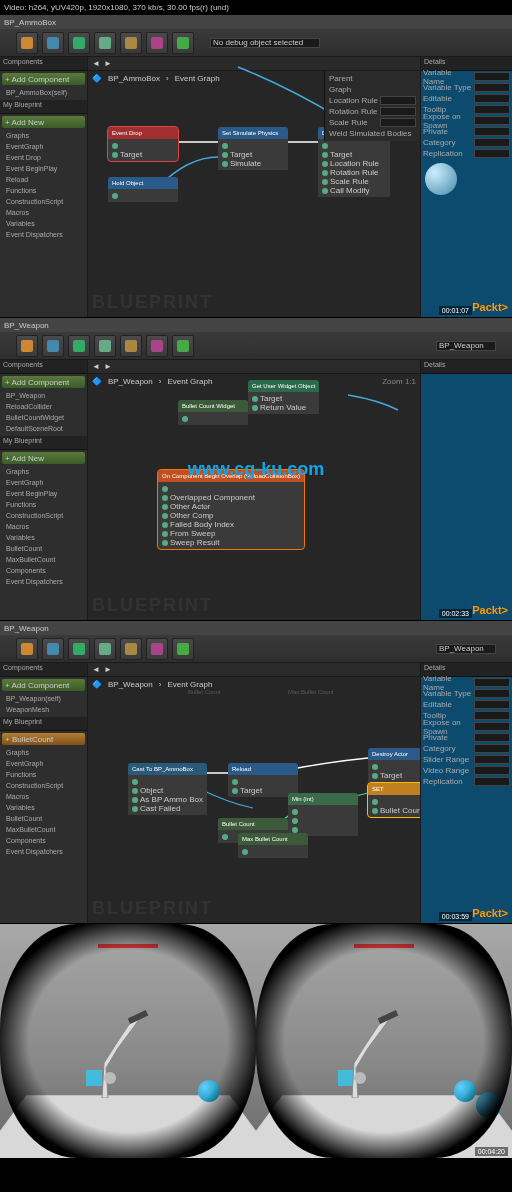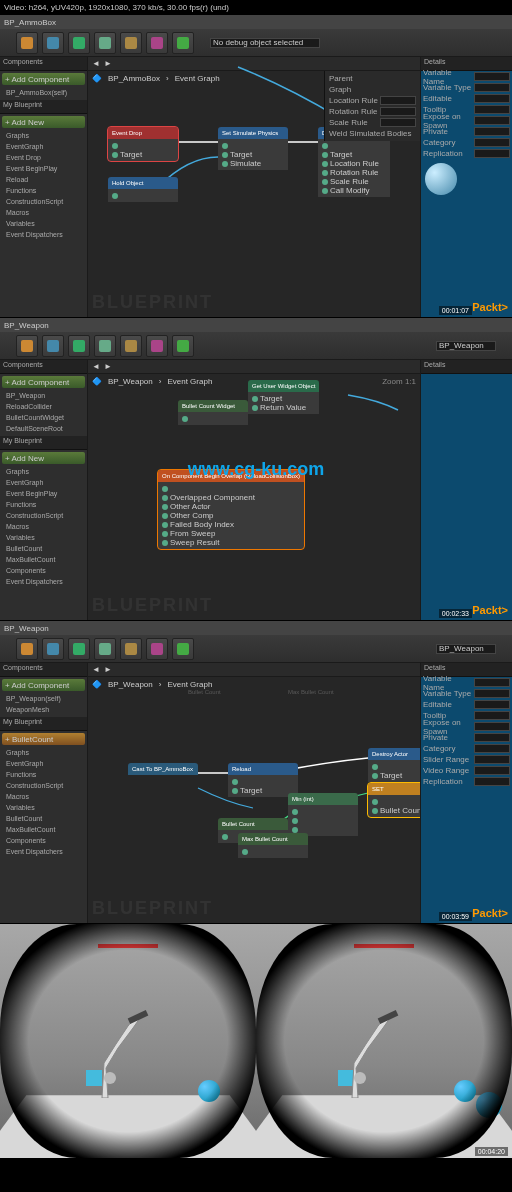--- a/index.html
+++ b/index.html
@@ -489,20 +489,38 @@
         <path d="M 110 110 Q 130 110 140 110" stroke="#fff" stroke-width="1.5" fill="none"></path>
         <path d="M 185 110 Q 230 100 280 95" stroke="#fff" stroke-width="1.5" fill="none"></path>
         <path d="M 110 125 Q 140 140 165 145" stroke="#4ad" stroke-width="1.2" fill="none"></path>
         <path d="M 235 140 Q 260 135 280 130" stroke="#4d8" stroke-width="1.2" fill="none"></path>
         <path d="M 180 165 Q 200 155 210 145" stroke="#4d8" stroke-width="1.2" fill="none"></path>
         <path d="M 200 180 Q 215 160 215 148" stroke="#4d8" stroke-width="1.2" fill="none"></path>
       </svg>
       <div id="s2nodes">
           <div class="node" style="left: 40px; top: 100px; min-width: 70px;">
             <div class="node-hdr" style="background: rgb(42, 90, 122);">Cast To BP_AmmoBox</div>
+            <div class="node-body">
+              <div class="node-row">
+                <span class="pin"></span>
+                <span></span>
+              </div>
+              <div class="node-row">
+                <span class="pin"></span>
+                <span>Object</span>
+              </div>
+              <div class="node-row">
+                <span class="pin"></span>
+                <span>As BP Ammo Box</span>
+              </div>
+              <div class="node-row">
+                <span class="pin"></span>
+                <span>Cast Failed</span>
+              </div>
+            </div>
           </div>
           <div class="node" style="left: 140px; top: 100px; min-width: 70px;">
             <div class="node-hdr" style="background: rgb(42, 90, 138);">Reload</div>
             <div class="node-body">
               <div class="node-row">
                 <span class="pin"></span>
                 <span></span>
               </div>
               <div class="node-row">
                 <span class="pin"></span>

